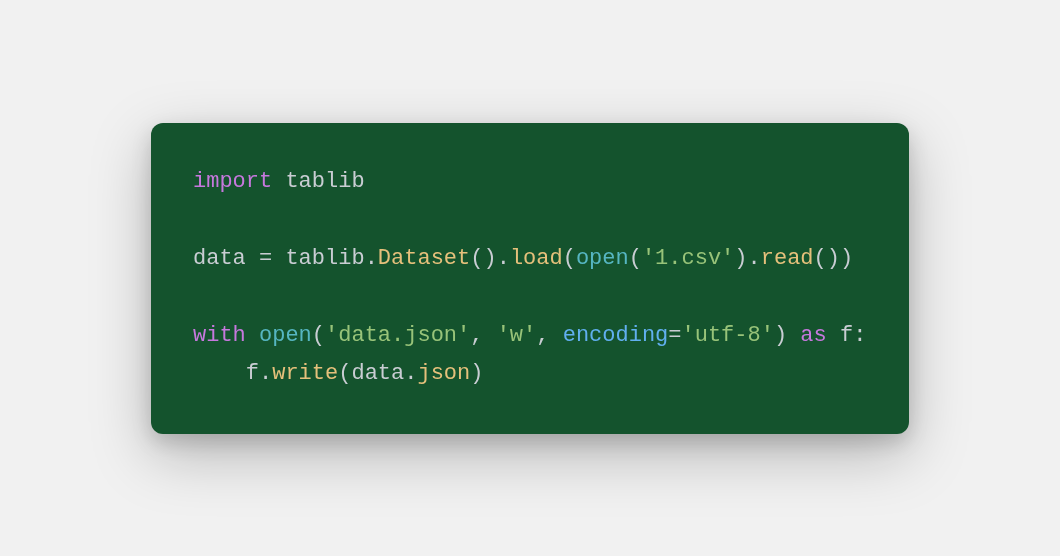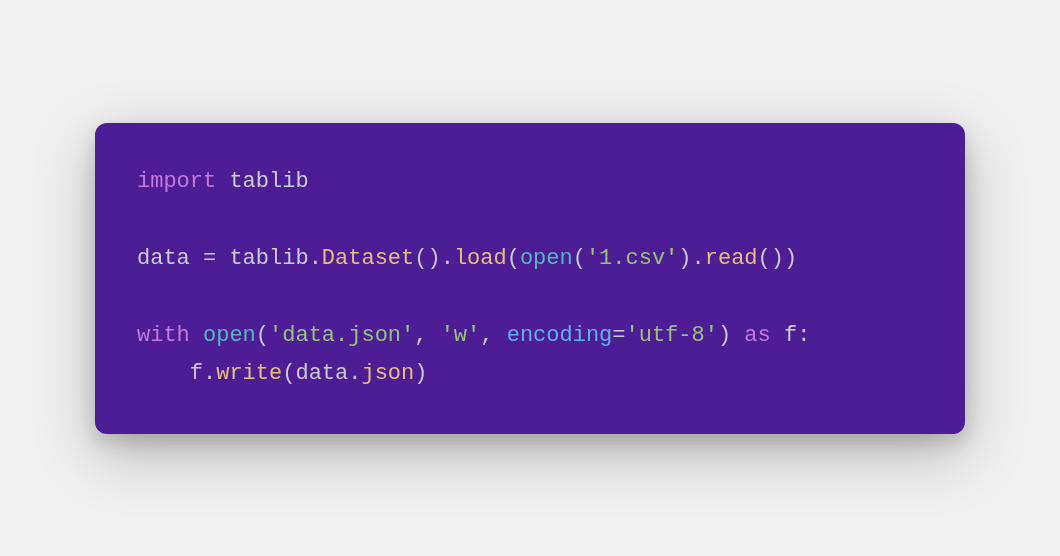--- a/index.html
+++ b/index.html
@@ -10,24 +10,24 @@
     body {
       width: 1060px;
       height: 556px;
       background: #f1f1f1;
       display: flex;
       align-items: center;
       justify-content: center;
       font-family: 'Consolas', 'Monaco', 'Courier New', monospace;
     }
     .code-block {
-      background: #4c1d95;
+      background: #14532d;
       border-radius: 12px;
       padding: 40px 42px;
-      width: 870px;
+      width: 758px;
       box-shadow: 0 20px 60px rgba(0,0,0,0.25), 0 8px 20px rgba(0,0,0,0.15);
     }
     pre {
       font-family: 'Consolas', 'Monaco', 'Courier New', monospace;
       font-size: 22px;
       line-height: 1.75;
       white-space: pre;
       color: #c9cdd3;
     }
     .tok-keyword { color: #c678dd; }

